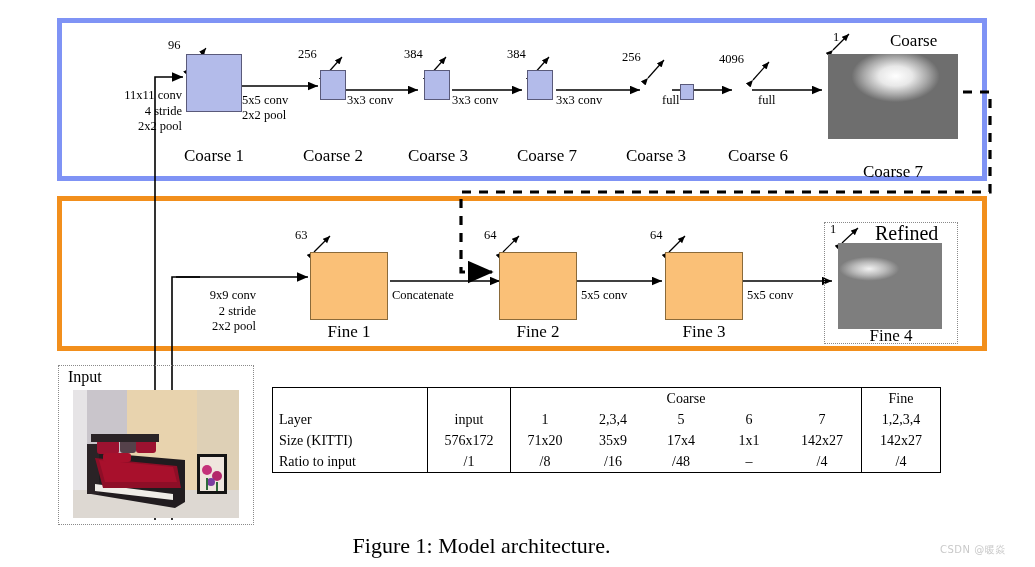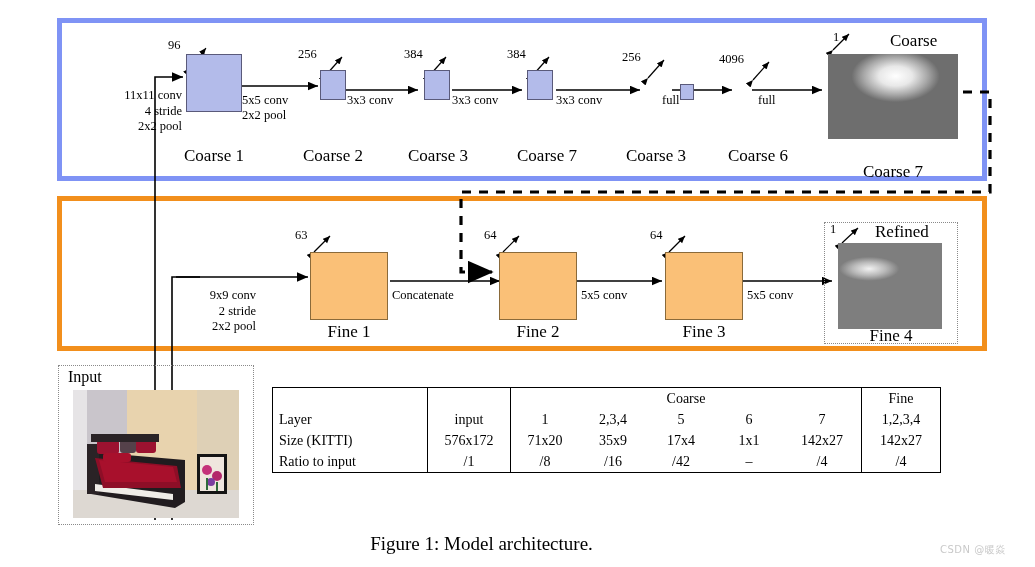--- a/index.html
+++ b/index.html
@@ -142,21 +142,21 @@
   .rule-top td { border-top: 1.3px solid #000; }
   .cw-in { min-width: 70px; }
   .cw-c { min-width: 56px; }
   .cw-7 { min-width: 66px; }
   .cw-f { min-width: 66px; }
 
   
   #caption {
     left: 0; top: 533px; width: 963px;
     text-align: center;
-    font-size: 19px;
+    font-size: 22px;
   }
   #watermark {
     left: 940px; top: 543px;
     font-size: 10px;
     color: #c9c9c9;
     font-family: "DejaVu Sans", sans-serif;
     letter-spacing: .5px;
   }
 </style>
 </head>
@@ -262,21 +262,21 @@
   <div class="abs chan" style="left:484px; top:228px;">64</div>
   <div class="abs chan" style="left:650px; top:228px;">64</div>
   <div class="abs chan" style="left:830px; top:222px;">1</div>
 
   <div class="abs op" style="left:392px; top:288px;">Concatenate</div>
   <div class="abs op" style="left:581px; top:288px;">5x5 conv</div>
   <div class="abs op" style="left:747px; top:288px;">5x5 conv</div>
 
   <div class="abs dotted-frame" id="fine-out-frame"></div>
   <div class="abs depthmap" id="fine4-map"></div>
-  <div class="abs" style="left:875px; top:222px; font-size:17px;">Refined</div>
+  <div class="abs" style="left:875px; top:222px; font-size:20px;">Refined</div>
 
   <div class="abs stage-name" style="left:305px; top:322px; width:88px;">Fine 1</div>
   <div class="abs stage-name" style="left:494px; top:322px; width:88px;">Fine 2</div>
   <div class="abs stage-name" style="left:660px; top:322px; width:88px;">Fine 3</div>
   <div class="abs stage-name" style="left:847px; top:326px; width:88px;">Fine 4</div>
 
   <div class="abs dotted-frame" id="input-frame"></div>
   <div class="abs" id="input-title">Input</div>
   <div class="abs" id="input-photo">
     <svg viewBox="0 0 166 128" width="166" height="128" preserveAspectRatio="none">
@@ -342,21 +342,21 @@
         <td>17x4</td>
         <td>1x1</td>
         <td>142x27</td>
         <td class="colsep">142x27</td>
       </tr>
       <tr>
         <td class="rowlab">Ratio to input</td>
         <td class="colsep">/1</td>
         <td class="colsep">/8</td>
         <td>/16</td>
-        <td>/42</td>
+        <td>/48</td>
         <td>–</td>
         <td>/4</td>
         <td class="colsep">/4</td>
       </tr>
     </tbody>
   </table>
 
   <div class="abs" id="caption">Figure 1: Model architecture.</div>
   <div class="abs" id="watermark">CSDN @暖焱</div>
 

